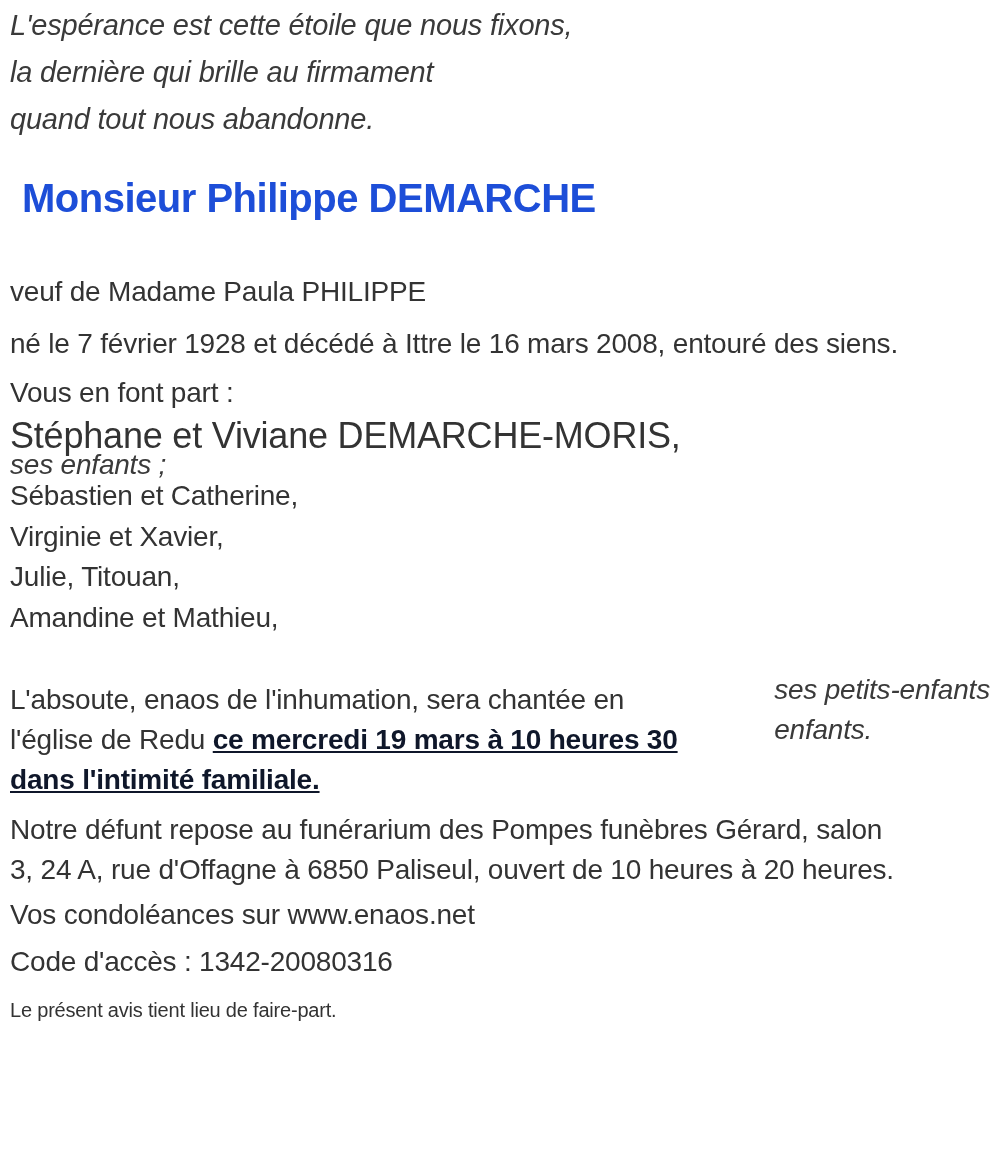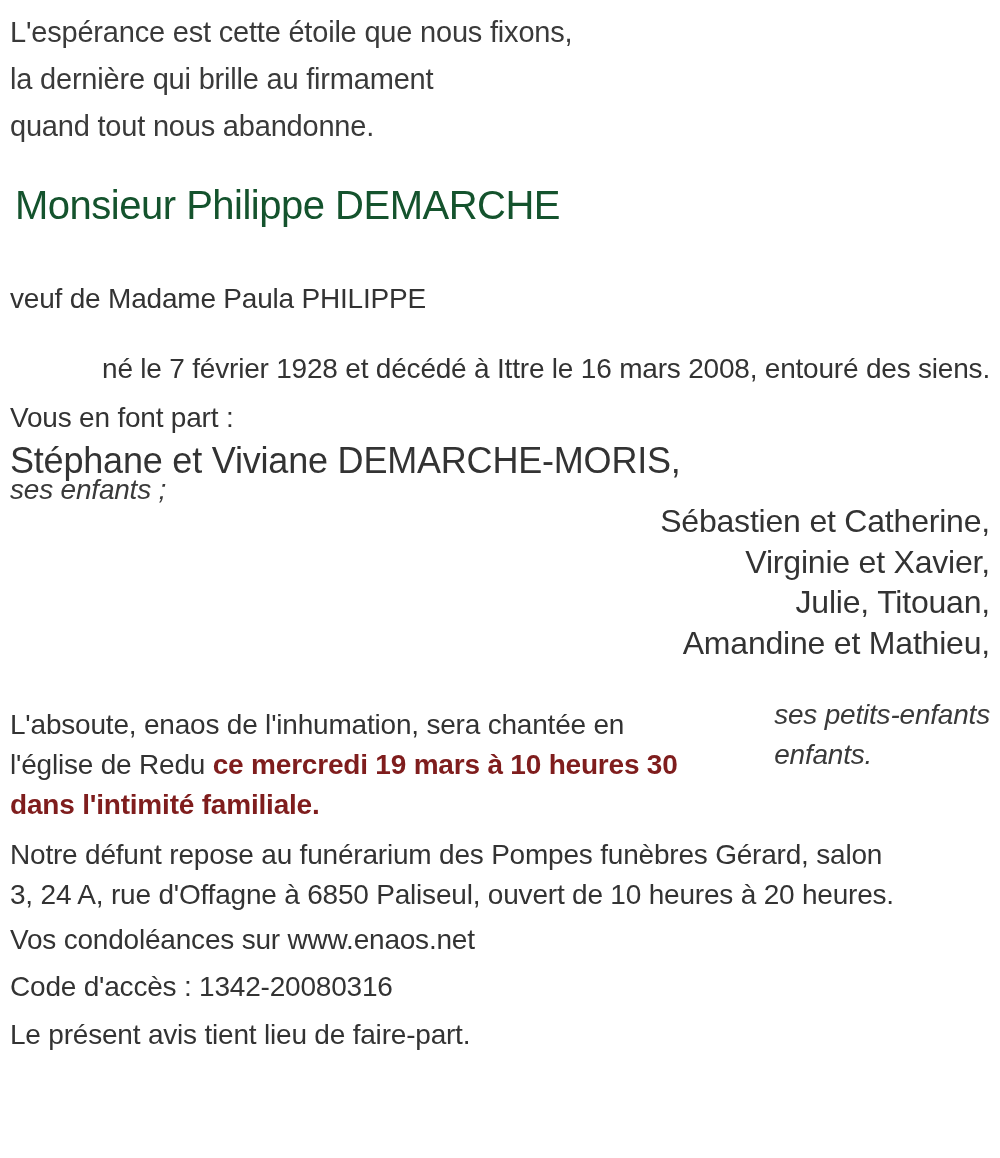--- a/index.html
+++ b/index.html
@@ -13,43 +13,43 @@
     height: 1158px;
     box-sizing: border-box;
     padding: 0 10px;
     overflow: hidden;
     background: #ffffff;
     font-family: "Liberation Sans", "DejaVu Sans", sans-serif;
     color: #333333;
     letter-spacing: -0.2px;
   }
   .epigraph {
-    padding-top: 9px;
+    padding-top: 2px;
+    font-style: italic;
     font-size: 29px;
     line-height: 47px;
     color: #3a3a3a;
   }
   .deceased-name {
-    margin: 33px 0 0 5px;
+    margin: 33px 0 0 12px;
     font-size: 40px;
     line-height: 44px;
-    font-weight: normal;
-    color: #14532d;
+    font-weight: bold;
+    color: #1d4ed8;
     letter-spacing: -0.5px;
   }
   .marital-status {
     margin-top: 56px;
     font-size: 28px;
     line-height: 32px;
   }
   .life-dates {
-    margin-top: 38px;
+    margin-top: 20px;
     font-size: 28px;
     line-height: 32px;
-    text-align: right;
   }
   .announce-intro {
     margin-top: 17px;
     font-size: 28px;
     line-height: 32px;
   }
   .children-line {
     margin-top: 11px;
     font-size: 36px;
     line-height: 32px;
@@ -58,61 +58,61 @@
     font-style: italic;
     font-size: 28px;
     color: #3a3a3a;
   }
   .children-label {
     margin-top: -2px;
     line-height: 30px;
   }
   .names-list {
     margin-top: -4px;
-    font-size: 32px;
+    font-size: 28px;
     line-height: 40.5px;
-    text-align: right;
   }
   .closing-wrap {
     position: relative;
   }
   .grandchildren-label {
     position: absolute;
     top: -10px;
     right: 0;
     line-height: 40px;
   }
   .ceremony {
     margin-top: 42px;
     font-size: 28px;
     line-height: 40px;
     max-width: 730px;
   }
   .bold {
     font-weight: bold;
-    color: #7f1d1d;
+    color: #0f172a;
+    text-decoration: underline;
   }
   .repository {
     margin-top: 10px;
     font-size: 28px;
     line-height: 40px;
   }
   .condolences {
     margin-top: 8px;
     font-size: 28px;
     line-height: 34px;
   }
   .access-code {
     margin-top: 13px;
     font-size: 28px;
     line-height: 34px;
   }
   .legal-notice {
     margin-top: 14px;
-    font-size: 28px;
+    font-size: 20px;
     line-height: 34px;
   }
 </style>
 </head>
 <body>
 
 <div class="sheet">
 
   <div class="epigraph">
     <div>L'espérance est cette étoile que nous fixons,</div>

